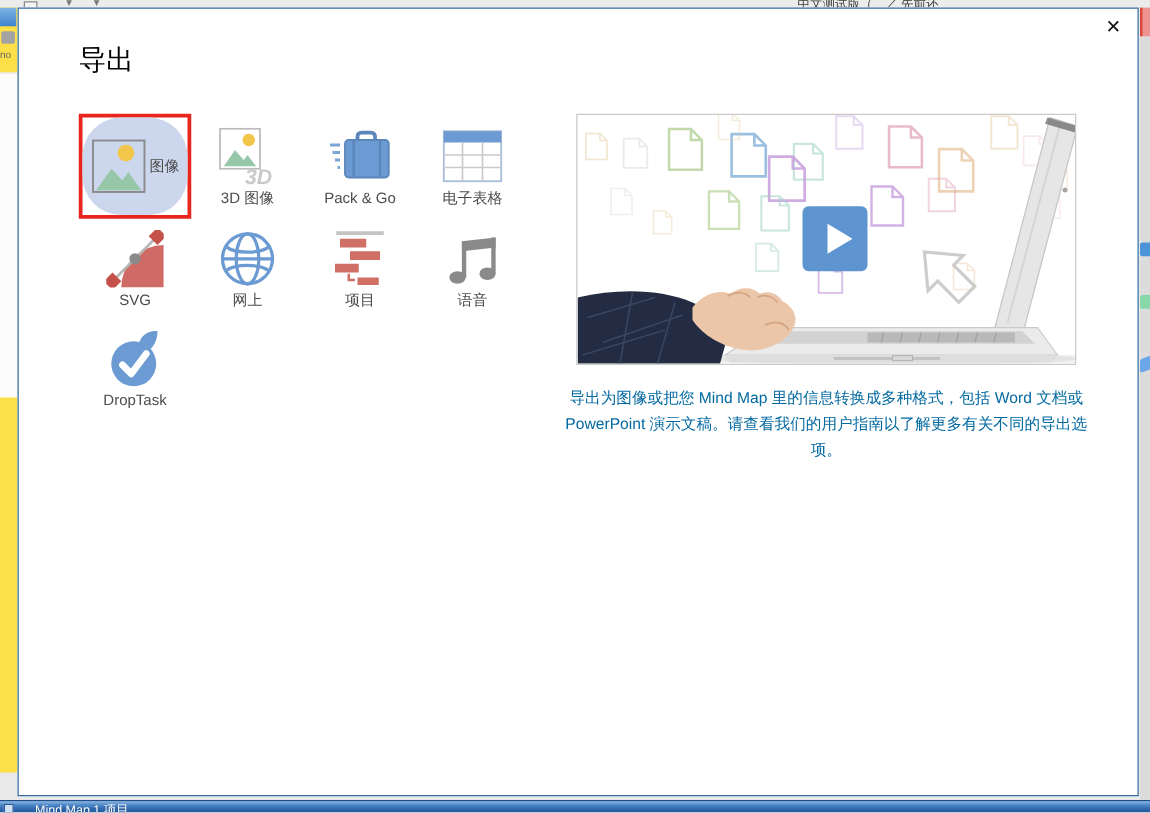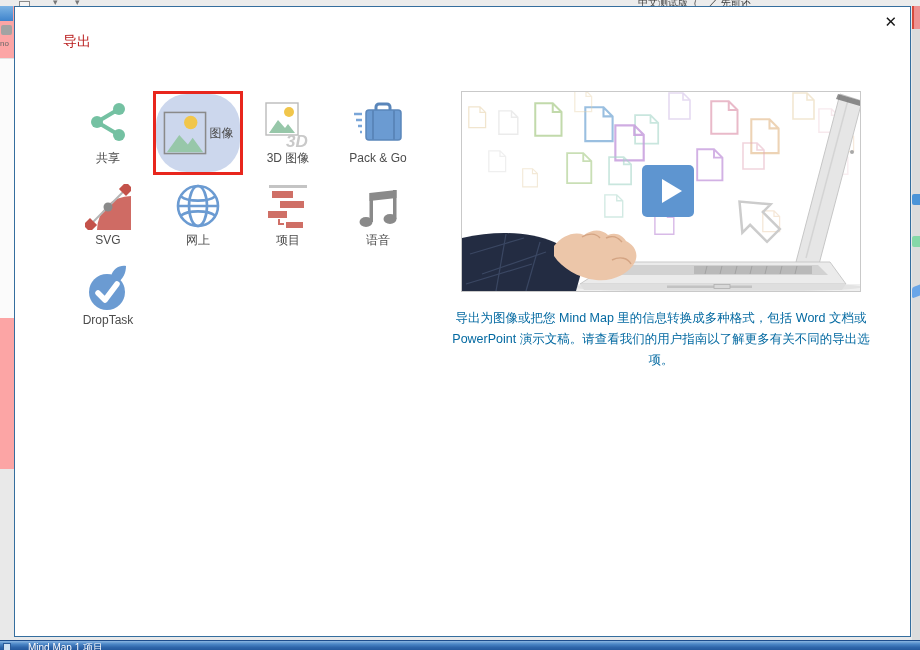--- a/index.html
+++ b/index.html
@@ -5,48 +5,48 @@
   * { margin:0; padding:0; box-sizing:border-box; }
   html,body { width:920px; height:650px; overflow:hidden; }
   body { position:relative; background:#e9e9e9; font-family:"Liberation Sans","DejaVu Sans",sans-serif; }
 
   
   .top-strip { position:absolute; left:0; top:0; width:920px; height:6px; background:#ececec; overflow:hidden; }
   .ts-save { position:absolute; left:19px; top:1px; width:11px; height:9px; border:1.5px solid #8a8a8a; background:#f4f4f4; }
   .ts-caret { position:absolute; top:-3px; font-size:9px; color:#777; }
   .ts-caret.c1 { left:53px; } .ts-caret.c2 { left:75px; }
   .ts-text { position:absolute; left:638px; top:-4px; font-size:10px; color:#3a3a3a; white-space:nowrap; }
-  .left-sliver { position:absolute; left:0; top:6px; width:14px; height:463px; background:#fca5a5; overflow:hidden; }
+  .left-sliver { position:absolute; left:0; top:6px; width:14px; height:612px; background:#fde047; overflow:hidden; }
   .ls-blue { position:absolute; left:0; top:0; width:13px; height:15px; background:linear-gradient(#7db4e4,#3f84cc); }
   .ls-gray { position:absolute; left:1px; top:19px; width:11px; height:10px; background:#a3a3a3; border-radius:2px; }
   .ls-frag { position:absolute; left:0; top:33px; font-size:8px; color:#666; }
   .ls-canvas { position:absolute; left:0; top:52px; width:14px; height:260px; background:#fbfbfb; border-top:1px solid #e2e2e2; }
   .right-sliver { position:absolute; left:912px; top:6px; width:8px; height:634px; background:#dcdcdc; overflow:hidden; }
   .rs-redtab { position:absolute; left:0; top:0; width:8px; height:23px; background:#ef9292; border-left:2px solid #d84a3c; }
   .rs-ic { position:absolute; left:0; width:8px; height:11px; border-radius:2px 0 0 2px; }
   .rs-ic.b1 { top:188px; background:#4b94d8; }
   .rs-ic.g1 { top:230px; background:#86d8a8; }
   .rs-ic.b2 { top:280px; background:#6aa6e8; transform:skewY(-20deg); }
   .taskbar { position:absolute; left:0; top:640px; width:920px; height:10px; overflow:hidden;
              background:linear-gradient(#8ab6e2 0%, #4b86c6 35%, #2f66ab 70%, #245a9e 100%);
              border-top:1px solid #1c4c8c; }
   .tb-icon { position:absolute; left:3px; top:2px; width:8px; height:8px; background:#cfe0f2; border:1px solid #2a5a98; }
   .tb-text { position:absolute; left:28px; top:0px; color:#fff; font-size:10px; white-space:nowrap; text-shadow:0 1px 1px #1c4c8c; }
 
   
   .dialog { position:absolute; left:14px; top:6px; width:897px; height:631px; background:#fff; border:1px solid #356e9e; }
   .dlg-close { position:absolute; right:13px; top:7px; font-size:15px; font-weight:bold; color:#141414; cursor:pointer; line-height:1; }
-  .dlg-title { position:absolute; left:48px; top:26px; font-size:14px; color:#b91c1c; }
+  .dlg-title { position:absolute; left:48px; top:26px; font-size:22px; color:#000000; }
 
   
   .export-grid { position:absolute; left:48px; top:84px; display:grid;
                  grid-template-columns:repeat(4,90px); grid-template-rows:84px 80px 80px 80px; }
   .opt { display:flex; flex-direction:column; align-items:center; justify-content:center; gap:4px;
          font-size:12px; color:#4c4c4c; cursor:pointer; }
-  .opt .ic { height:46px; display:flex; align-items:flex-start; justify-content:center;font-style:italic; }
+  .opt .ic { height:46px; display:flex; align-items:center; justify-content:center;font-style:italic; }
   .opt .lbl { white-space:nowrap; line-height:13px; }
   .opt.selected { padding:0; align-self:start; width:90px; height:84px; border:3px solid #e8261d; background:#fff; }
   .sel-bg { width:100%; height:100%; background:#ccd7ed; display:flex; flex-direction:row;
             align-items:center; justify-content:center; gap:3px;border-radius:31px; }
   .sel-bg .ic { height:44px; }
 
   
   .preview { position:absolute; left:446px; top:84px; width:400px; height:201px; border:1px solid #c9c9c9; background:#fff; overflow:hidden; }
   .preview svg { display:block; }
   .play-btn { position:absolute; left:180px; top:73px; width:52px; height:52px; background:#5e95d0; border-radius:5px; cursor:pointer; }
@@ -83,34 +83,20 @@
   <div class="tb-icon"></div>
   <div class="tb-text">Mind Map 1 项目</div>
 </div>
 
 <div class="dialog">
   <div class="dlg-close">✕</div>
   <div class="dlg-title">导出</div>
 
   <div class="export-grid">
 
-    <div class="opt">
-      <div class="ic">
-        <svg width="44" height="40" viewBox="0 0 44 40">
-          <g stroke="#74c1a2" stroke-width="4">
-              <line x1="11" y1="20" x2="33" y2="7"></line>
-              <line x1="11" y1="20" x2="33" y2="33"></line>
-            </g>
-          <circle cx="33" cy="7" r="6" fill="#74c1a2"></circle>
-            <circle cx="11" cy="20" r="6" fill="#74c1a2"></circle>
-            <circle cx="33" cy="33" r="6" fill="#74c1a2"></circle>
-        </svg>
-      </div>
-      <div class="lbl">共享</div>
-    </div>
 
     <div class="opt selected">
       <div class="sel-bg">
         <div class="ic">
           <svg width="44" height="44" viewBox="0 0 46 46">
             <rect x="1.5" y="1.5" width="43" height="43" fill="none" stroke="#8a8a8a" stroke-width="1.6"></rect>
             <circle cx="29" cy="12" r="7" fill="#f1c64b"></circle>
             <path d="M4,43 L17,25 L26,35 L31,28 L42,43 Z" fill="#97c7a9"></path>
           </svg>
         </div>
@@ -143,20 +129,35 @@
           </g>
           <rect x="24" y="2" width="14" height="12" rx="3" fill="none" stroke="#5a86ba" stroke-width="3"></rect>
           <rect x="14" y="8" width="35" height="30" rx="3" fill="#6b9bd2" stroke="#5a86ba" stroke-width="1.5"></rect>
           <line x1="21" y1="8" x2="21" y2="38" stroke="#5a86ba" stroke-width="2"></line>
           <line x1="42" y1="8" x2="42" y2="38" stroke="#5a86ba" stroke-width="2"></line>
         </svg>
       </div>
       <div class="lbl">Pack &amp; Go</div>
     </div>
 
+    <div class="opt">
+      <div class="ic">
+        <svg width="48" height="42" viewBox="0 0 48 42">
+          <rect x="1" y="1" width="46" height="40" fill="#fff" stroke="#a8bcd8" stroke-width="1.5"></rect>
+          <rect x="1" y="1" width="46" height="9" fill="#6b9bd2"></rect>
+          <g stroke="#c9c9c9" stroke-width="1.3">
+            <line x1="16" y1="10" x2="16" y2="41"></line>
+              <line x1="32" y1="10" x2="32" y2="41"></line>
+            <line x1="1" y1="20" x2="47" y2="20"></line>
+              <line x1="1" y1="30" x2="47" y2="30"></line>
+          </g>
+        </svg>
+      </div>
+      <div class="lbl">电子表格</div>
+    </div>
 
     <div class="opt">
       <div class="ic">
         <svg width="46" height="46" viewBox="0 0 46 46">
           <path d="M46,46 L12,46 A34,34 0 0 1 46,12 Z" fill="#cf6b64"></path>
           <line x1="5" y1="41" x2="41" y2="5" stroke="#b5b5b5" stroke-width="2"></line>
           <rect x="-5" y="-5" width="10" height="10" transform="translate(5,41) rotate(45)" fill="#c4524a"></rect>
           <rect x="-5" y="-5" width="10" height="10" transform="translate(41,5) rotate(45)" fill="#c4524a"></rect>
           <circle cx="23" cy="23" r="4.5" fill="#8a8a8a"></circle>
         </svg>

